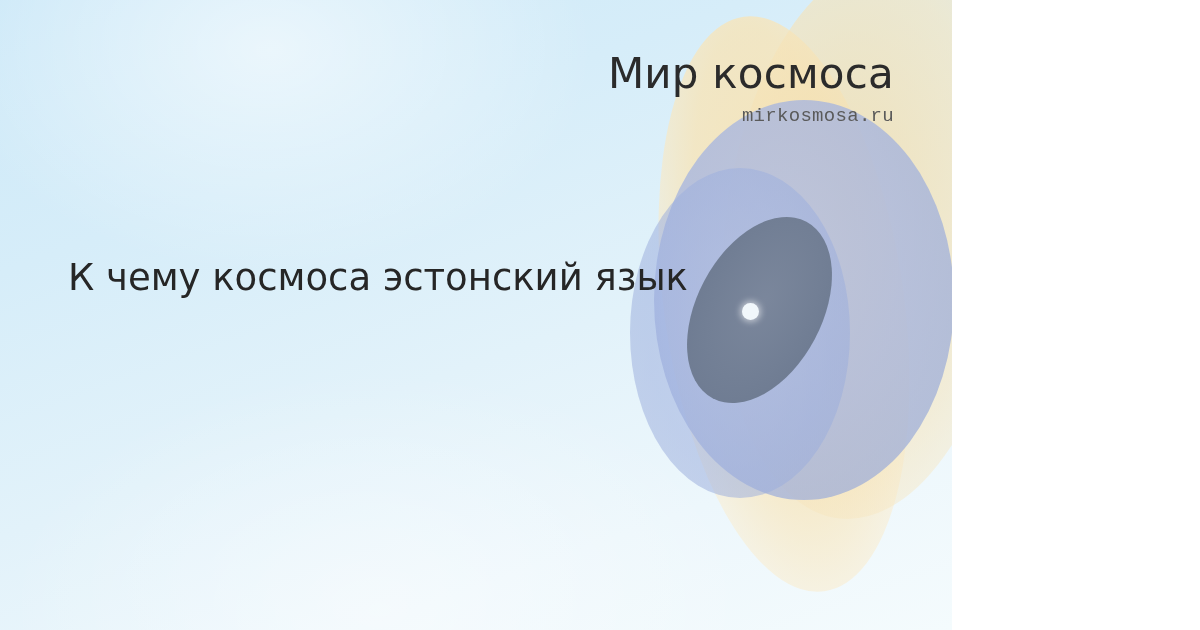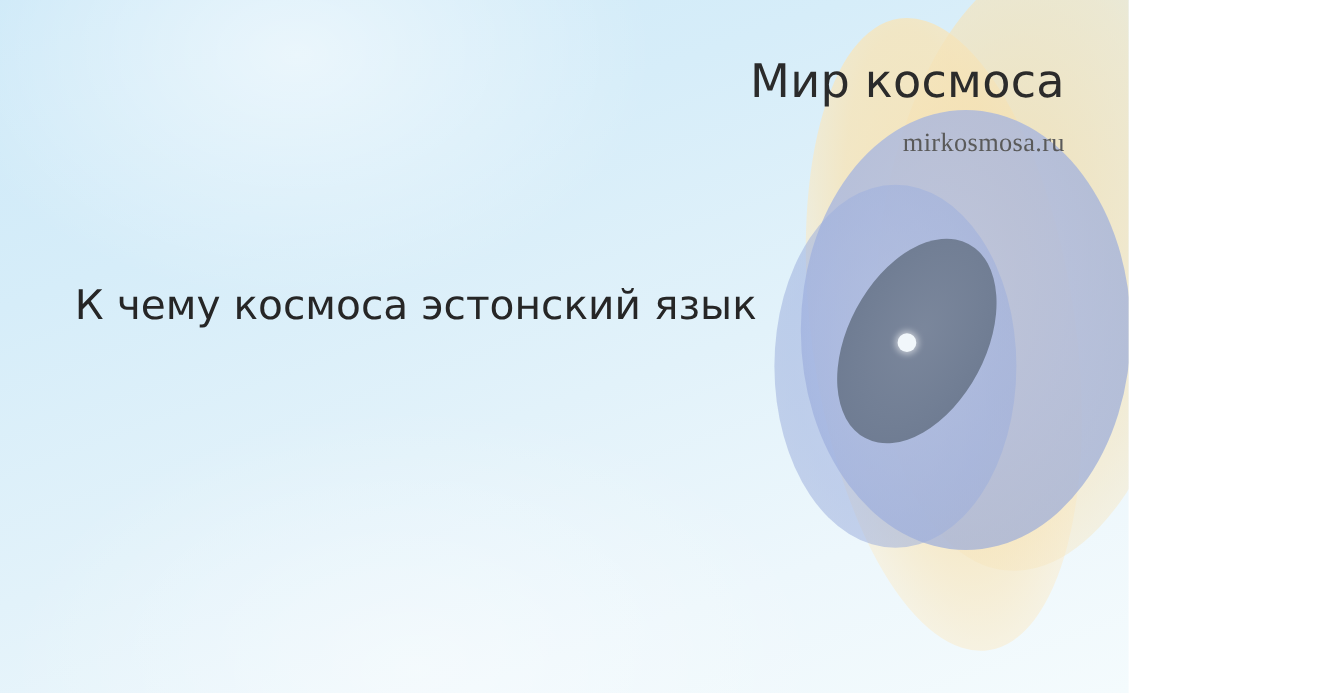--- a/index.html
+++ b/index.html
@@ -8,21 +8,21 @@
   }
   body {
     width: 1200px;
     height: 630px;
     overflow: hidden;
     font-family: "Liberation Sans", sans-serif;
   }
 
   .banner {
     position: relative;
-    width: 1026px;
+    width: 952px;
     height: 630px;
     overflow: hidden;
     background: linear-gradient(160deg, #cde9f8 0%, #d6edf9 28%, #e2f2fa 55%, #edf7fc 78%, #f4fbfd 100%);
   }
 
   
   .glow-top {
     position: absolute;
     left: -180px;
     top: -260px;
@@ -128,23 +128,23 @@
   .brand-title {
     font-family: "DejaVu Sans", sans-serif;
     font-size: 42px;
     line-height: 1.05;
     color: #2b2b2b;
     font-weight: 400;
     letter-spacing: 0.2px;
     white-space: nowrap;
   }
   .brand-url {
-    margin-top: 21px;
-    font-family: Liberation Serif, serif;
-    font-size: 24px;
+    margin-top: 9px;
+    font-family: Liberation Mono, monospace;
+    font-size: 19px;
     color: #5a5a5a;
     letter-spacing: 0.3px;
     white-space: nowrap;
   }
 
   
   .headline {
     position: absolute;
     left: 68px;
     top: 255px;

